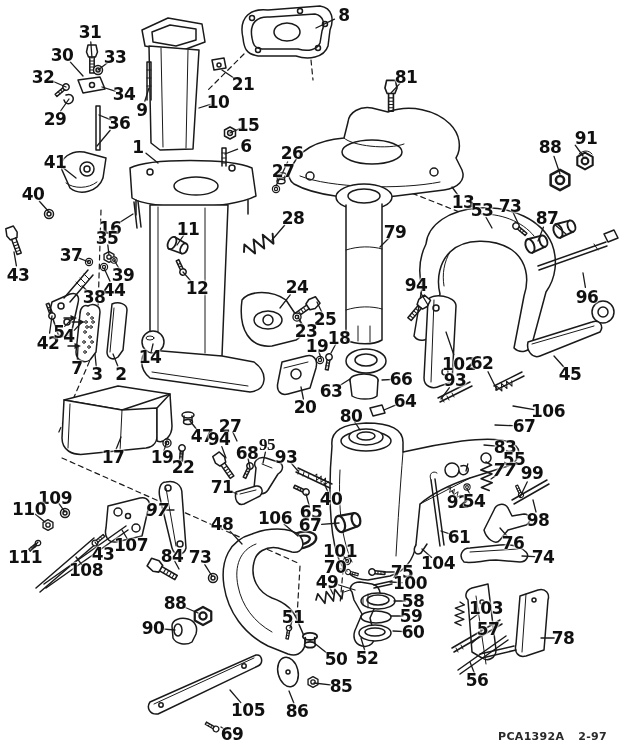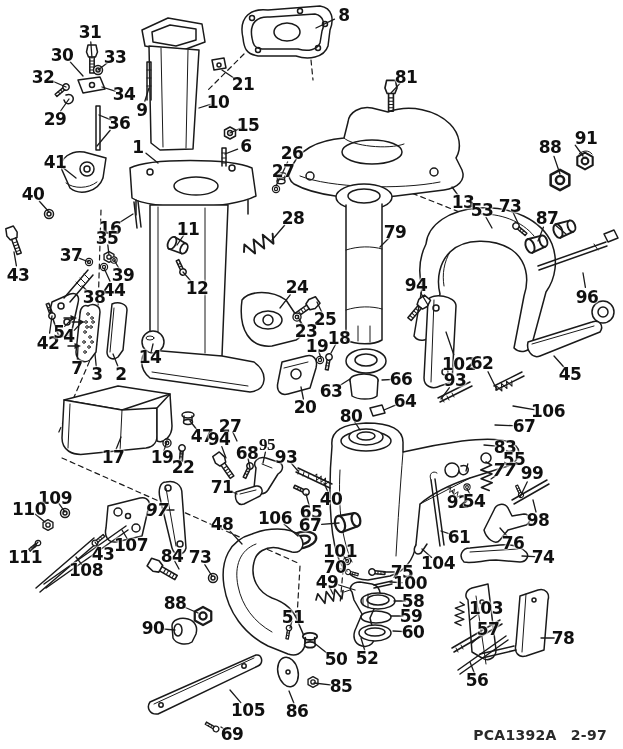--- a/index.html
+++ b/index.html
@@ -11,21 +11,21 @@
   .art .solid{fill:#ffffff;}
   .art .fillk{fill:#1a1a1a;stroke:none;}
   .art .thin{stroke-width:1;}
   .art .dash{stroke-dasharray:5 4;stroke-width:1.2;}
   .art .lead{stroke-width:1.3;}
   .callouts{position:absolute;left:0;top:0;width:623px;height:749px;pointer-events:none;}
   .callout{position:absolute;transform:translate(-50%,-52%);font-weight:bold;
       font-size:17px;letter-spacing:-0.5px;color:#101010;white-space:nowrap;
       text-shadow:0 0 2px #fff,0 0 2px #fff,0 0 3px #fff;}
   .callout.italic{font-style:italic;}
-  .footer{position:absolute;right:16px;bottom:6px;font-size:14px;font-weight:bold;
+  .footer{position:absolute;right:16px;bottom:6px;font-size:11px;font-weight:bold;
       color:#2a2a2a;letter-spacing:0.3px;}
   .footer .date{margin-left:14px;}
 </style>
 </head>
 <body>
 
 <div class="stage">
   <svg class="art" viewBox="0 0 623 749">
     <defs>
       <g id="sym-bolt">

